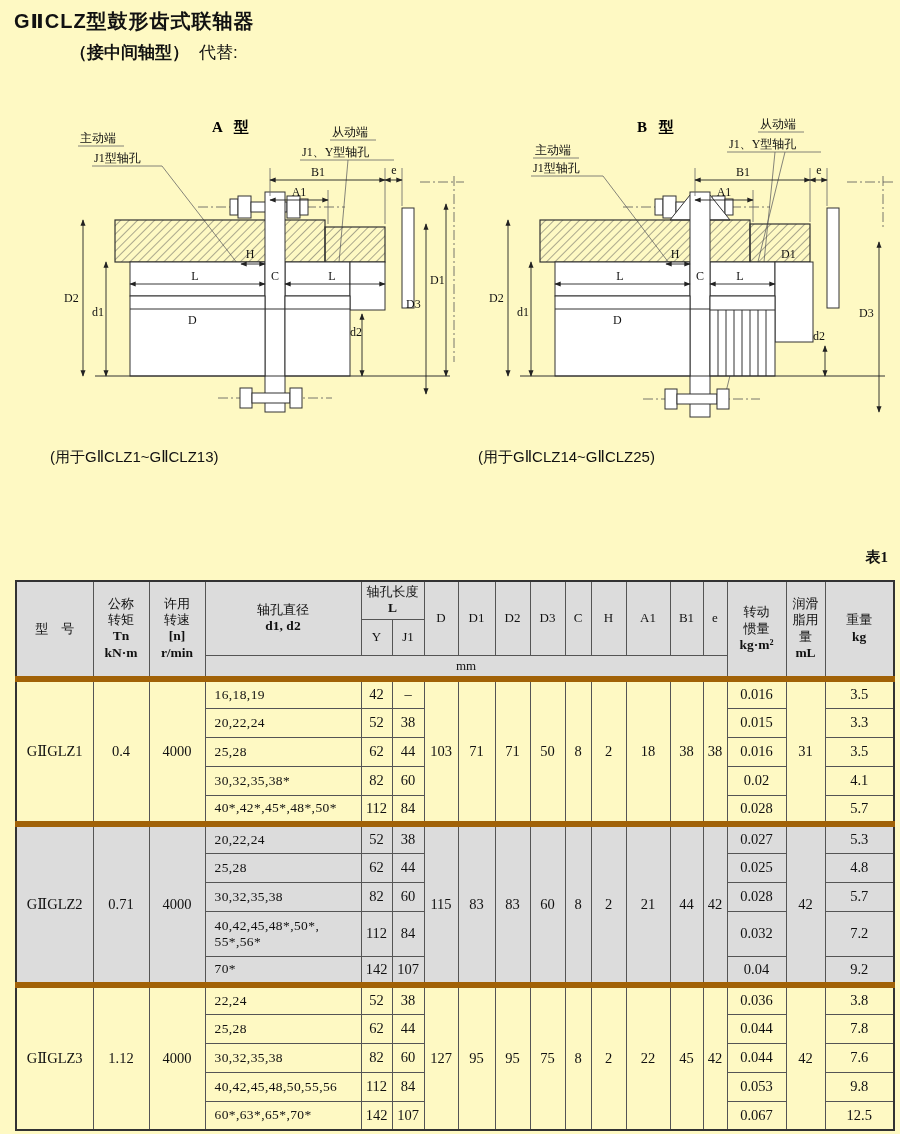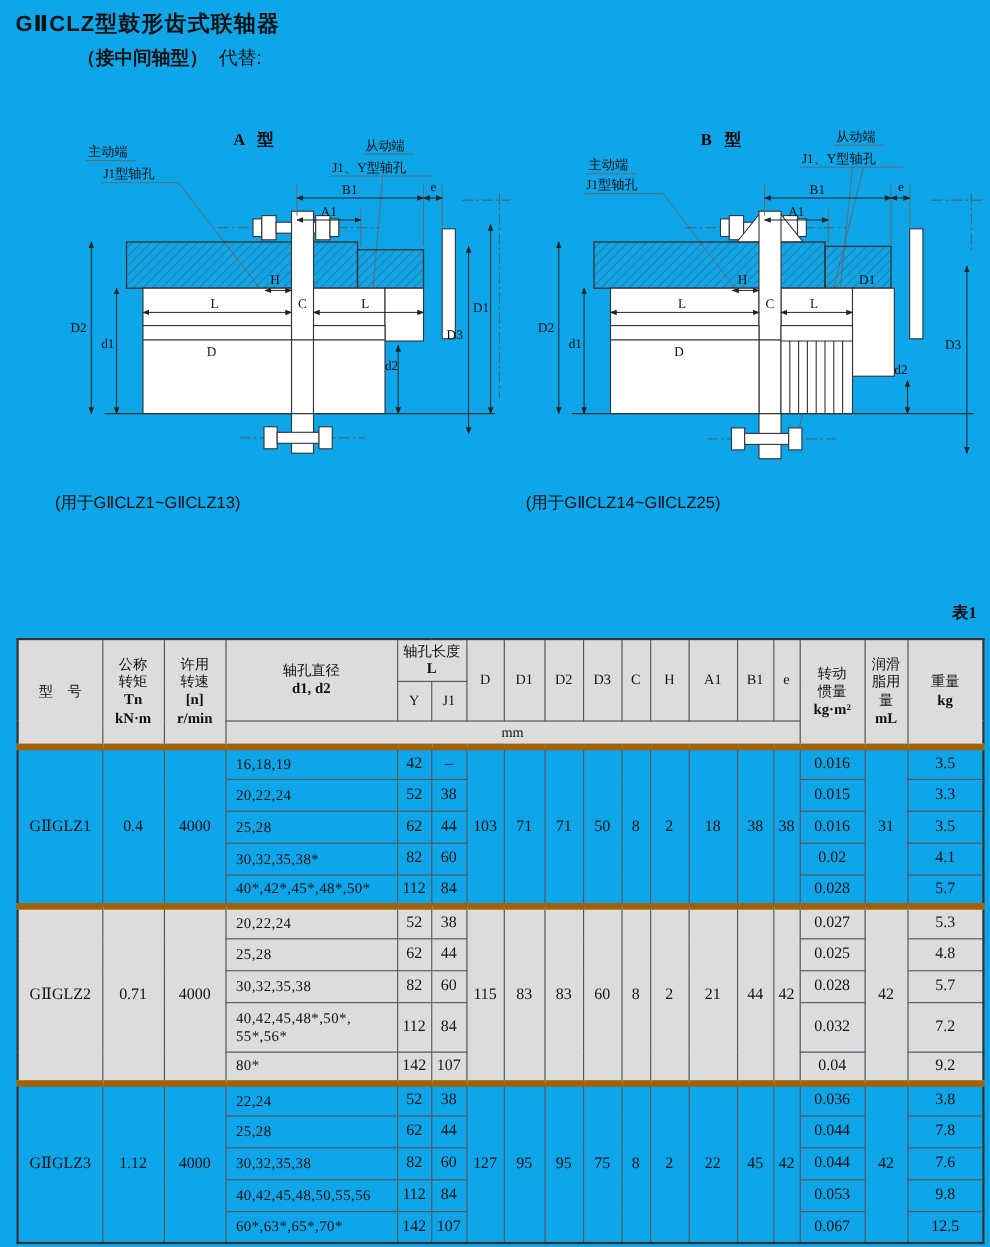--- a/index.html
+++ b/index.html
@@ -1,16 +1,16 @@
 <!DOCTYPE html>
 <html><head>
 <meta charset="utf-8">
 <style>
   html,body{margin:0;padding:0;background:#fff;}
-  .page{position:relative;width:900px;height:1134px;background:#0ea5e9;overflow:hidden;
+  .page{position:relative;width:900px;height:1134px;background:#fef9c3;overflow:hidden;
         font-family:"Liberation Serif","DejaVu Serif",serif;color:#111;}
   
   .t1{position:absolute;left:14px;top:8px;font-family:"Liberation Sans","DejaVu Sans",sans-serif;
       font-weight:700;font-size:20px;letter-spacing:1px;}
   .t2{position:absolute;left:70px;top:41px;font-family:"Liberation Sans","DejaVu Sans",sans-serif;
       font-weight:700;font-size:17px;}
   .daiti{font-weight:400;margin-left:10px;}
   .stds{position:absolute;left:308px;top:8px;font-family:"Liberation Sans","DejaVu Sans",sans-serif;font-weight:700;}
   .s0{font-size:20px;margin-bottom:9px;}
   .s1,.s2{font-size:17px;margin-bottom:7px;}
@@ -402,21 +402,21 @@
           <td>5.7</td>
         </tr>
         <tr class="shaded tall">
           <td class="bore">40,42,45,48*,50*,<br>55*,56*</td>
           <td>112</td>
           <td>84</td>
           <td>0.032</td>
           <td>7.2</td>
         </tr>
         <tr class="shaded">
-          <td class="bore">80*</td>
+          <td class="bore">70*</td>
           <td>142</td>
           <td>107</td>
           <td>0.04</td>
           <td>9.2</td>
         </tr>
         <tr class="group-start">
           <td rowspan="5">GⅡGLZ3</td>
           <td rowspan="5">1.12</td>
           <td rowspan="5">4000</td>
           <td class="bore">22,24</td>

